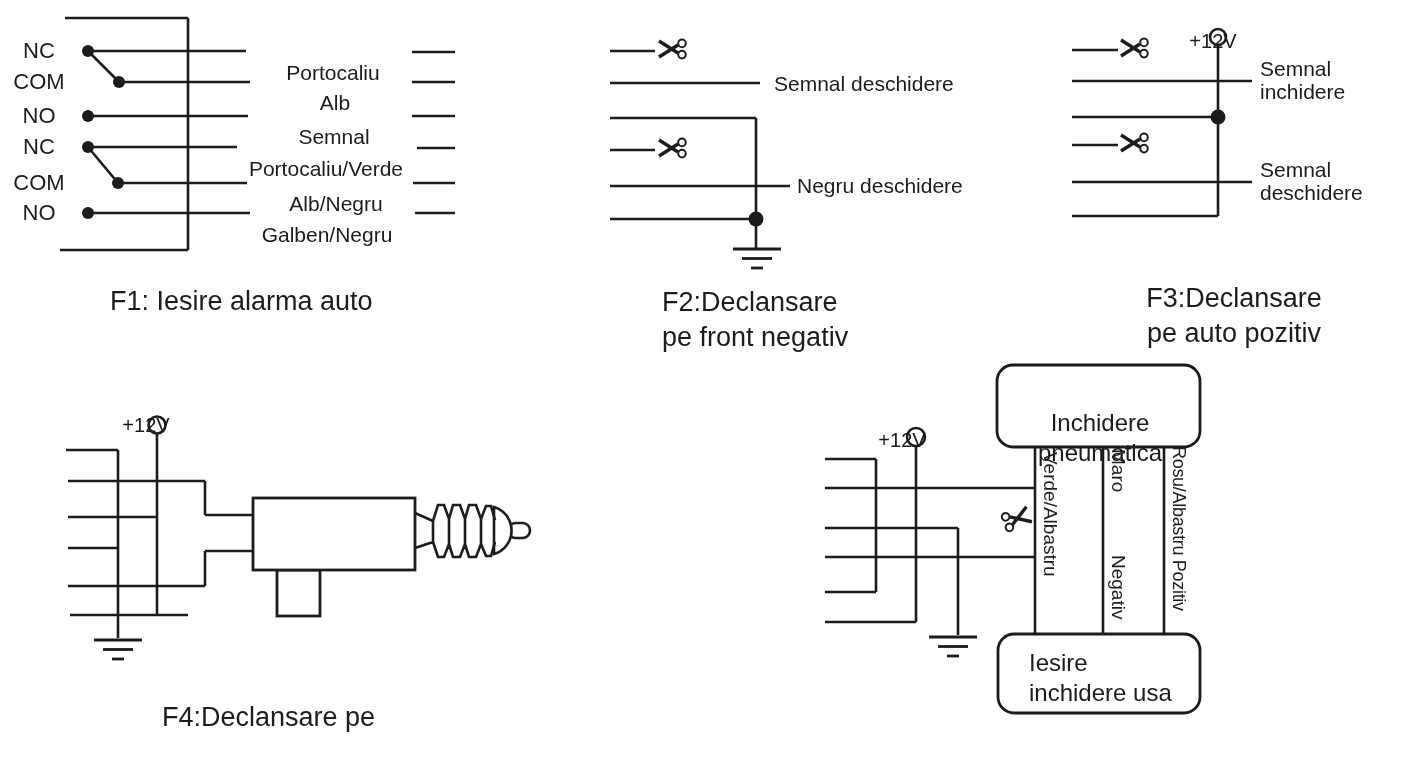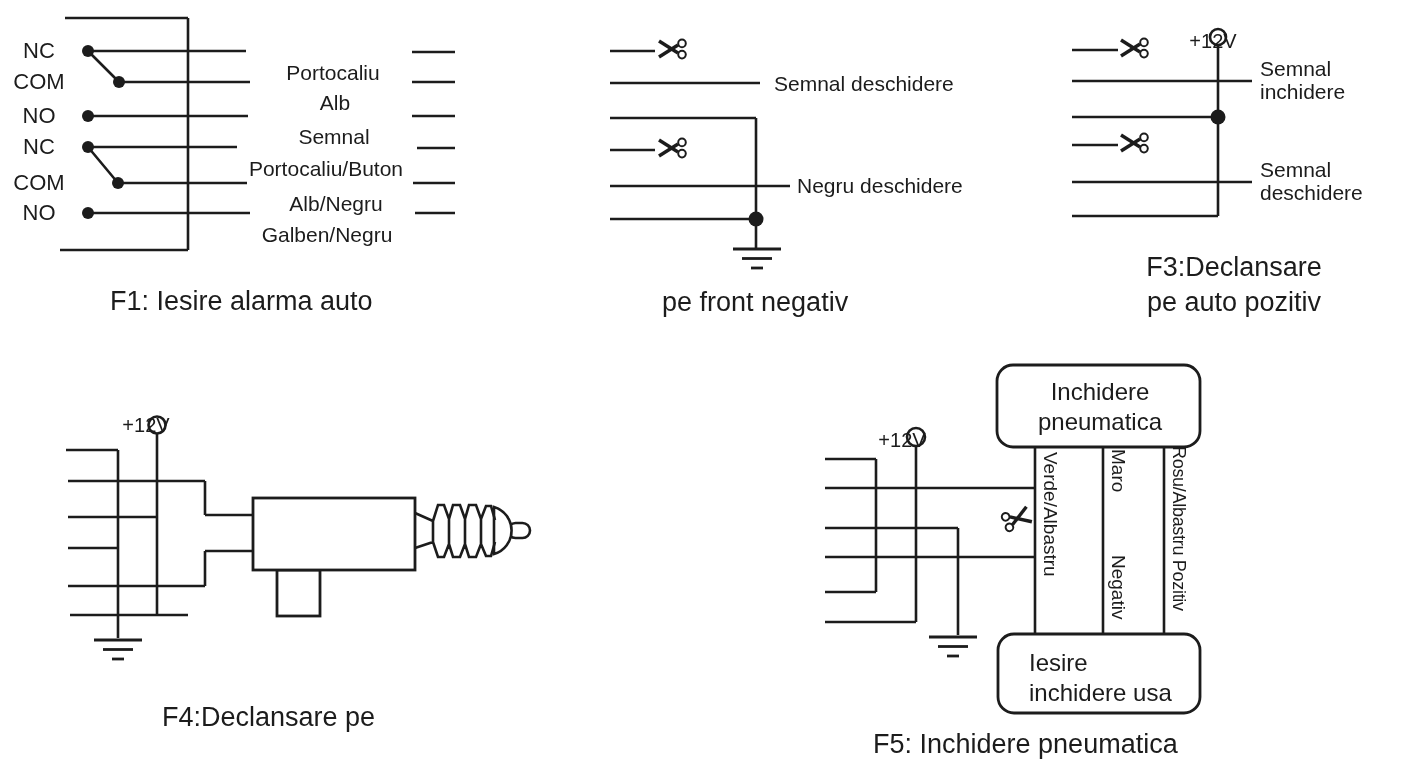--- a/index.html
+++ b/index.html
@@ -4,21 +4,21 @@
 <style>
   html,body{margin:0;padding:0;background:#fff;}
   #canvas{
     position:relative;width:1406px;height:784px;background:#ffffff;
     font-family:"Liberation Sans","DejaVu Sans",sans-serif;color:#1c1c1c;overflow:hidden;
   }
   #wireart{position:absolute;left:0;top:0;}
   .lbl{position:absolute;white-space:nowrap;font-size:21px;line-height:1.1;}
   .vc{transform:translateY(-50%);}
   .cc{transform:translate(-50%,-50%);margin-top:24px;}
-  .cx{transform:translateX(-50%);}
+  .cx{transform:translateX(-50%);margin-top:31px;}
   .rt{text-align:center;}
   .ctr{text-align:center;}
   .term{width:62px;font-size:22px;}
   .wirelbl{width:190px;text-align:center;}
   .caption{font-size:27px;line-height:35px;}
   .small{font-size:20px;}
   .boxlbl{font-size:24px;line-height:30px;}
   .vlbl{position:absolute;writing-mode:vertical-rl;font-size:19px;white-space:nowrap;}
 </style>
 </head>
@@ -108,29 +108,30 @@
   <div class="lbl term rt vc" style="left:8px;top:51px">NC</div>
   <div class="lbl term rt vc" style="left:8px;top:82px">COM</div>
   <div class="lbl term rt vc" style="left:8px;top:116px">NO</div>
   <div class="lbl term rt vc" style="left:8px;top:147px">NC</div>
   <div class="lbl term rt vc" style="left:8px;top:183px">COM</div>
   <div class="lbl term rt vc" style="left:8px;top:213px">NO</div>
 
   <div class="lbl wirelbl cc" style="left:333px;top:49px">Portocaliu</div>
   <div class="lbl wirelbl cc" style="left:335px;top:79px">Alb</div>
   <div class="lbl wirelbl cc" style="left:334px;top:113px">Semnal</div>
-  <div class="lbl wirelbl cc" style="left:326px;top:145px">Portocaliu/Buton</div>
+  <div class="lbl wirelbl cc" style="left:326px;top:145px">Portocaliu/Verde</div>
   <div class="lbl wirelbl cc" style="left:336px;top:180px">Alb/Negru</div>
   <div class="lbl wirelbl cc" style="left:327px;top:211px">Galben/Negru</div>
 
   <div class="lbl caption" style="left:110px;top:284px">F1: Iesire alarma auto</div>
 
   <div class="lbl vc" style="left:774px;top:84px">Semnal deschidere</div>
   <div class="lbl vc" style="left:797px;top:186px">Negru deschidere</div>
   <div class="lbl caption" style="left:662px;top:285px">
+    <div>F2:Declansare</div>
     <div>pe front negativ</div>
   </div>
 
   <div class="lbl small cc" style="left:1213px;top:17px">+12V</div>
   <div class="lbl" style="left:1260px;top:57px">
     <div>Semnal</div>
     <div>inchidere</div>
   </div>
   <div class="lbl" style="left:1260px;top:158px">
     <div>Semnal</div>
@@ -152,15 +153,14 @@
     <div>pneumatica</div>
   </div>
   <div class="lbl boxlbl" style="left:1029px;top:648px">
     <div>Iesire</div>
     <div>inchidere usa</div>
   </div>
   <div class="vlbl" style="left:1039px;top:452px">Verde/Albastru</div>
   <div class="vlbl" style="left:1107px;top:449px">Maro</div>
   <div class="vlbl" style="left:1107px;top:555px">Negativ</div>
   <div class="vlbl" style="left:1168px;top:446px;font-size:18px;letter-spacing:-0.3px">Rosu/Albastru Pozitiv</div>
-  <div class="lbl caption" style="left:873px;top:727px">F5: Inchidere pneumatica</div>
 
 </div>
 
 </body></html>

